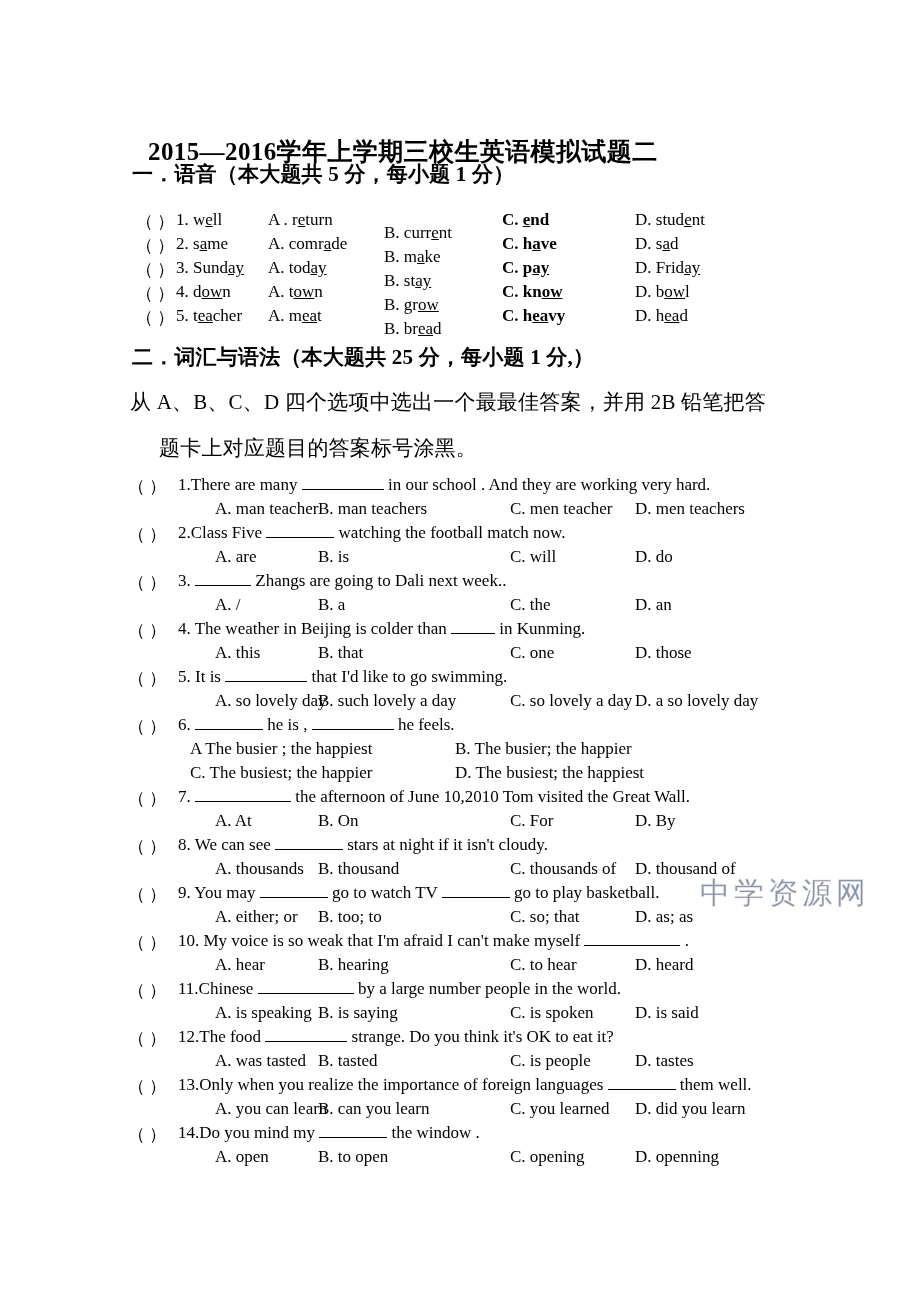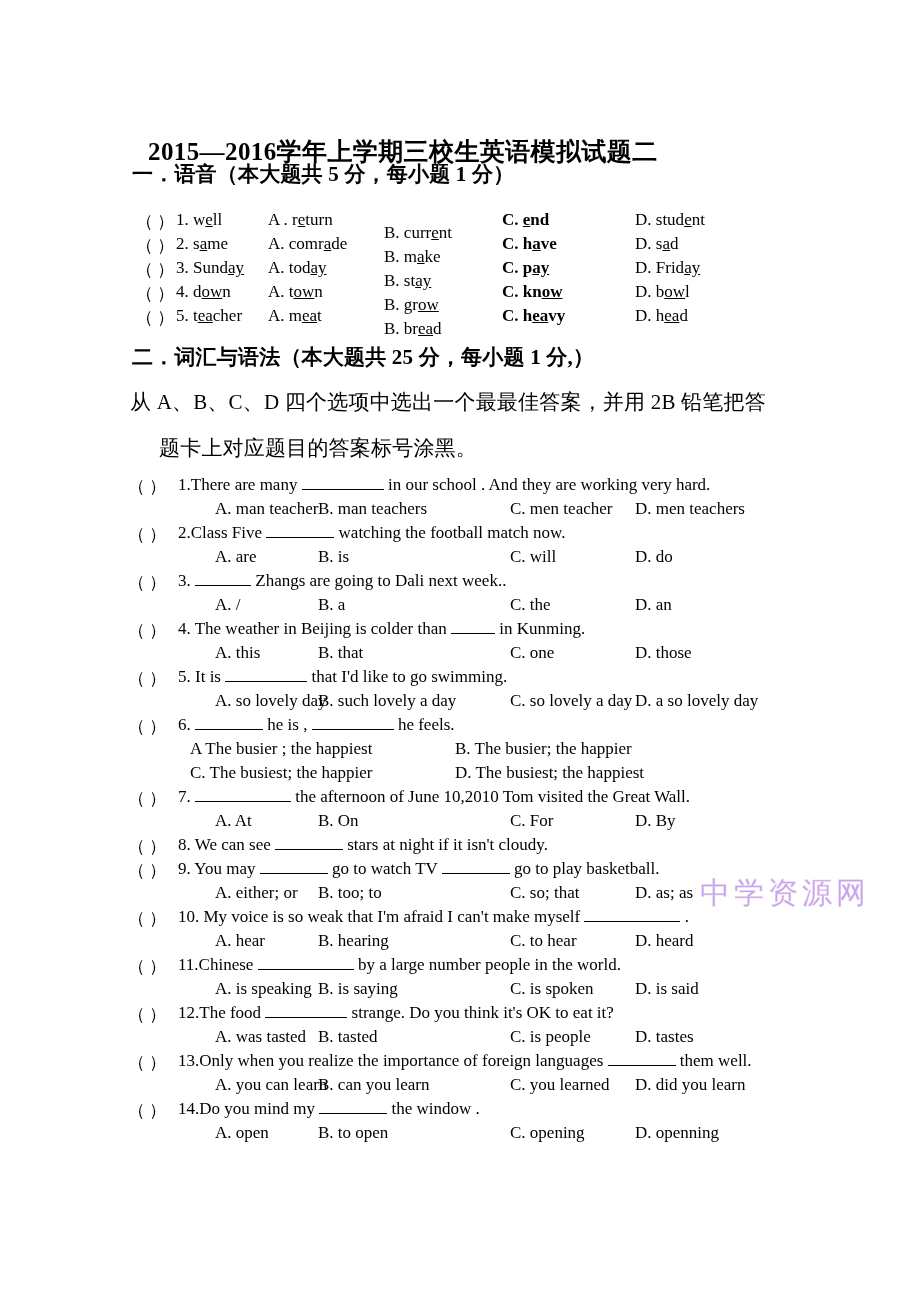--- a/index.html
+++ b/index.html
@@ -25,21 +25,21 @@
   }
 
   
   .watermark {
     position: absolute;
     left: 700px;
     top: 873px;
     font-family: "Liberation Sans", "DejaVu Sans", sans-serif;
     font-size: 30px;
     letter-spacing: 4px;
-    color: #8b5cf6;
+    color: #0c4a6e;
     opacity: .55;
     white-space: nowrap;
     -webkit-text-stroke: 0.4px #f0a8b6;
     pointer-events: none;
     user-select: none;
   }
 
   
   .doc-title {
     position: absolute;
@@ -281,20 +281,26 @@
       <div class="q-opts">
         <span class="opt o1">A. At</span>
         <span class="opt o2">B. On</span>
         <span class="opt o3">C. For</span>
         <span class="opt o4">D. By</span>
       </div>
       <div class="q-stem">
         <span class="mark">（    ）</span>
         <span class="stem-text">8. We can see <span class="blank bl-m"></span> stars at night if it isn't cloudy.</span>
       </div>
+      <div class="q-opts">
+        <span class="opt o1">A. thousands</span>
+        <span class="opt o2">B. thousand</span>
+        <span class="opt o3">C. thousands of</span>
+        <span class="opt o4">D. thousand of</span>
+      </div>
       <div class="q-stem">
         <span class="mark">（    ）</span>
         <span class="stem-text">9. You may <span class="blank bl-m"></span> go to watch TV <span class="blank bl-m"></span> go to play basketball.</span>
       </div>
       <div class="q-opts">
         <span class="opt o1">A. either; or</span>
         <span class="opt o2">B. too; to</span>
         <span class="opt o3">C. so; that</span>
         <span class="opt o4">D. as; as</span>
       </div>

